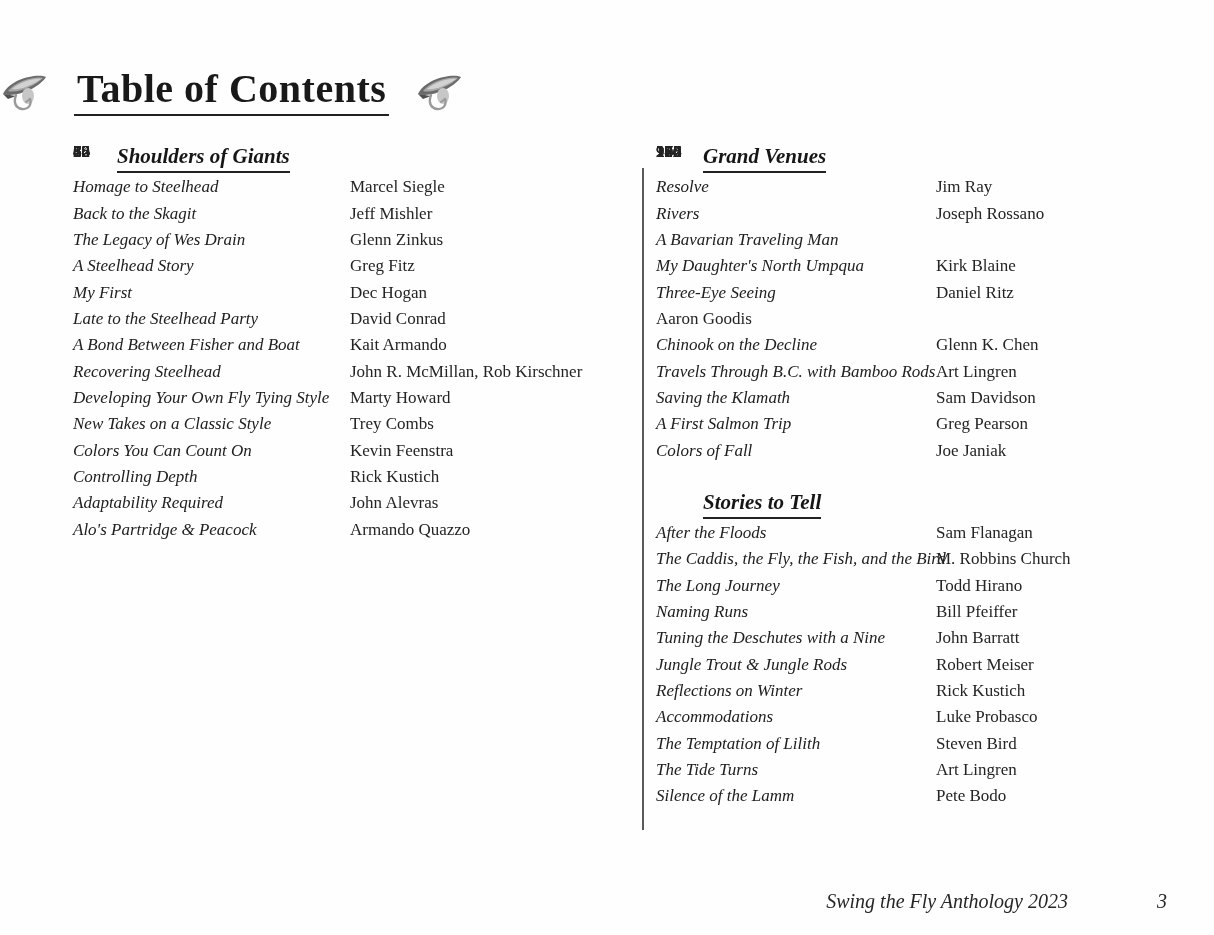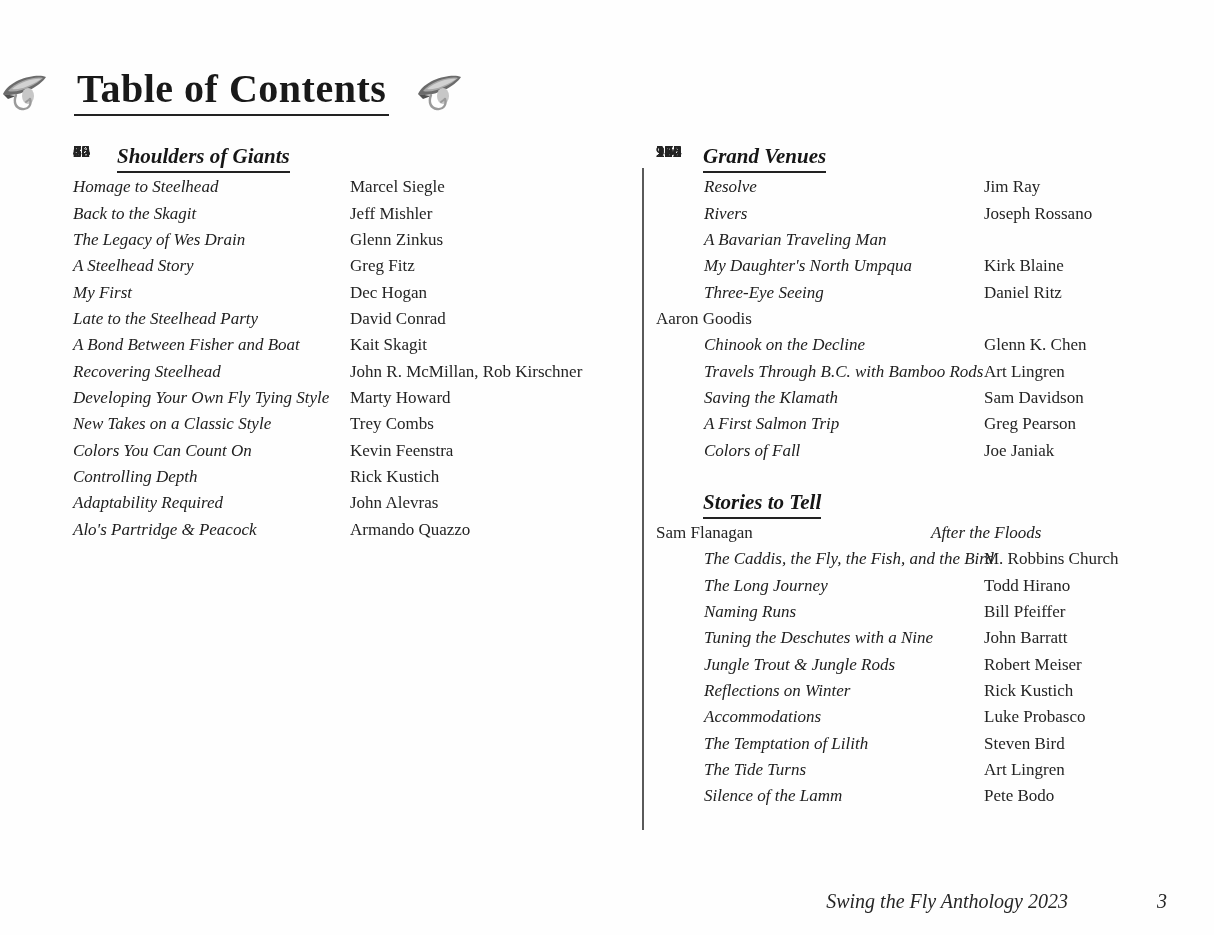--- a/index.html
+++ b/index.html
@@ -52,21 +52,21 @@
     display: inline-block;
     border-bottom: 2px solid #222;
     padding-bottom: 1px;
   }
 
   .entry-row { display: flex; height: 26.35px; align-items: center; }
   .cell { display: block; white-space: nowrap; }
   .cell.page { width: 44px; font-size: 17px; color: #242424; }
   .col-right .cell.page { width: 47px; }
   .cell.title { width: 277px; font-style: italic; font-size: 17px; color: #202020; }
-  .col-right .cell.title { width: 280px; margin-left: 48px; }
+  .col-right .cell.title { width: 280px; }
   .cell.author { flex: 1; font-size: 17px; color: #242424; }
 
   
   .footer {
     position: absolute; top: 890px; right: 47px;
     display: flex; align-items: baseline; gap: 89px;
     font-style: italic; font-size: 20px; color: #262626;
   }
 </style>
 </head>
@@ -125,21 +125,21 @@
           <span class="cell author">Dec Hogan</span>
         </div>
         <div class="entry-row">
           <span class="cell page">30</span>
           <span class="cell title">Late to the Steelhead Party</span>
           <span class="cell author">David Conrad</span>
         </div>
         <div class="entry-row">
           <span class="cell page">36</span>
           <span class="cell title">A Bond Between Fisher and Boat</span>
-          <span class="cell author">Kait Skagit</span>
+          <span class="cell author">Kait Armando</span>
         </div>
         <div class="entry-row">
           <span class="cell page">42</span>
           <span class="cell title">Recovering Steelhead</span>
           <span class="cell author">John R. McMillan, Rob Kirschner</span>
         </div>
         <div class="entry-row">
           <span class="cell page">52</span>
           <span class="cell title">Developing Your Own Fly Tying Style</span>
           <span class="cell author">Marty Howard</span>
@@ -226,22 +226,22 @@
         <div class="entry-row">
           <span class="cell page">158</span>
           <span class="cell title">Colors of Fall</span>
           <span class="cell author">Joe Janiak</span>
         </div>
       </div>
       <div class="toc-section">
         <h2 class="section-heading"><span>Stories to Tell</span></h2>
         <div class="entry-row">
           <span class="cell page">166</span>
+          <span class="cell title">After the Floods</span>
           <span class="cell author">Sam Flanagan</span>
-          <span class="cell title">After the Floods</span>
         </div>
         <div class="entry-row">
           <span class="cell page">168</span>
           <span class="cell title">The Caddis, the Fly, the Fish, and the Bird</span>
           <span class="cell author">M. Robbins Church</span>
         </div>
         <div class="entry-row">
           <span class="cell page">172</span>
           <span class="cell title">The Long Journey</span>
           <span class="cell author">Todd Hirano</span>

